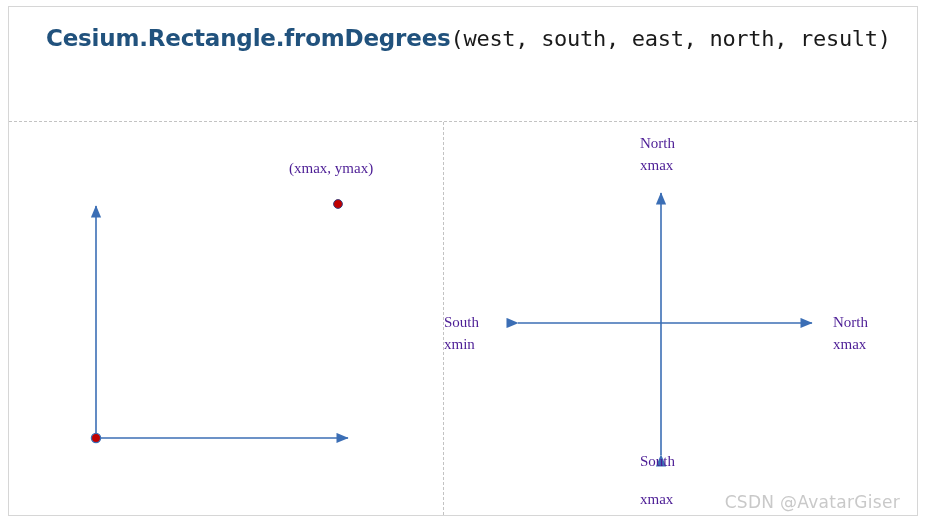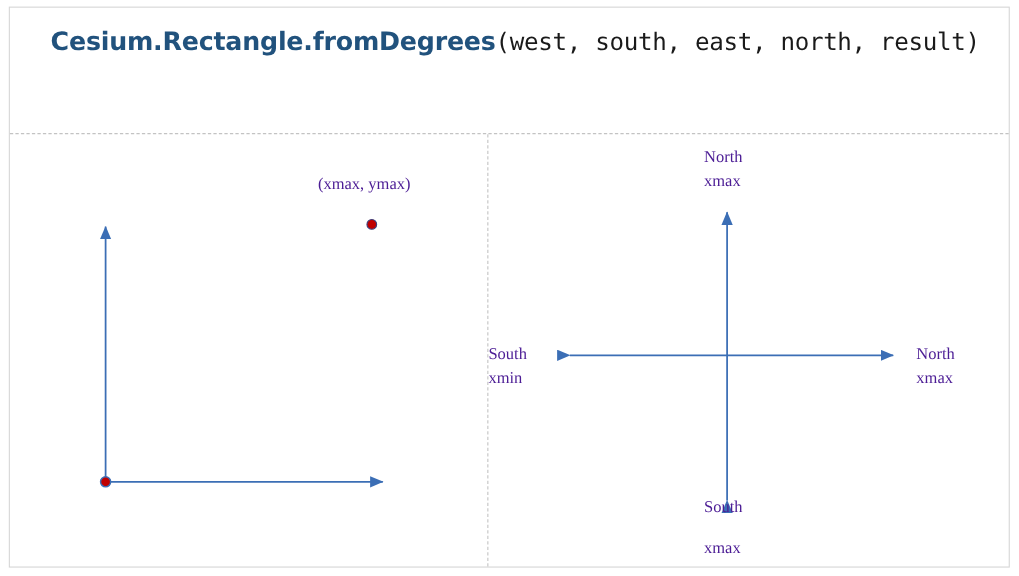--- a/index.html
+++ b/index.html
@@ -184,14 +184,15 @@
     <div class="diagram-label" style="left:196px; top:329px;">South</div>
     <div class="diagram-label" style="left:196px; top:367px;">xmax</div>
 
     <div class="diagram-label" style="left:0px; width:53px; text-align:left; top:190px;">South</div>
     <div class="diagram-label" style="left:0px; width:53px; text-align:left; top:212px;">xmin</div>
 
     <div class="diagram-label" style="left:389px; top:190px;">North</div>
     <div class="diagram-label" style="left:389px; top:212px;">xmax</div>
   </div>
 
+  <div id="watermark">CSDN @AvatarGiser</div>
 
 </div>
 
 </body></html>

